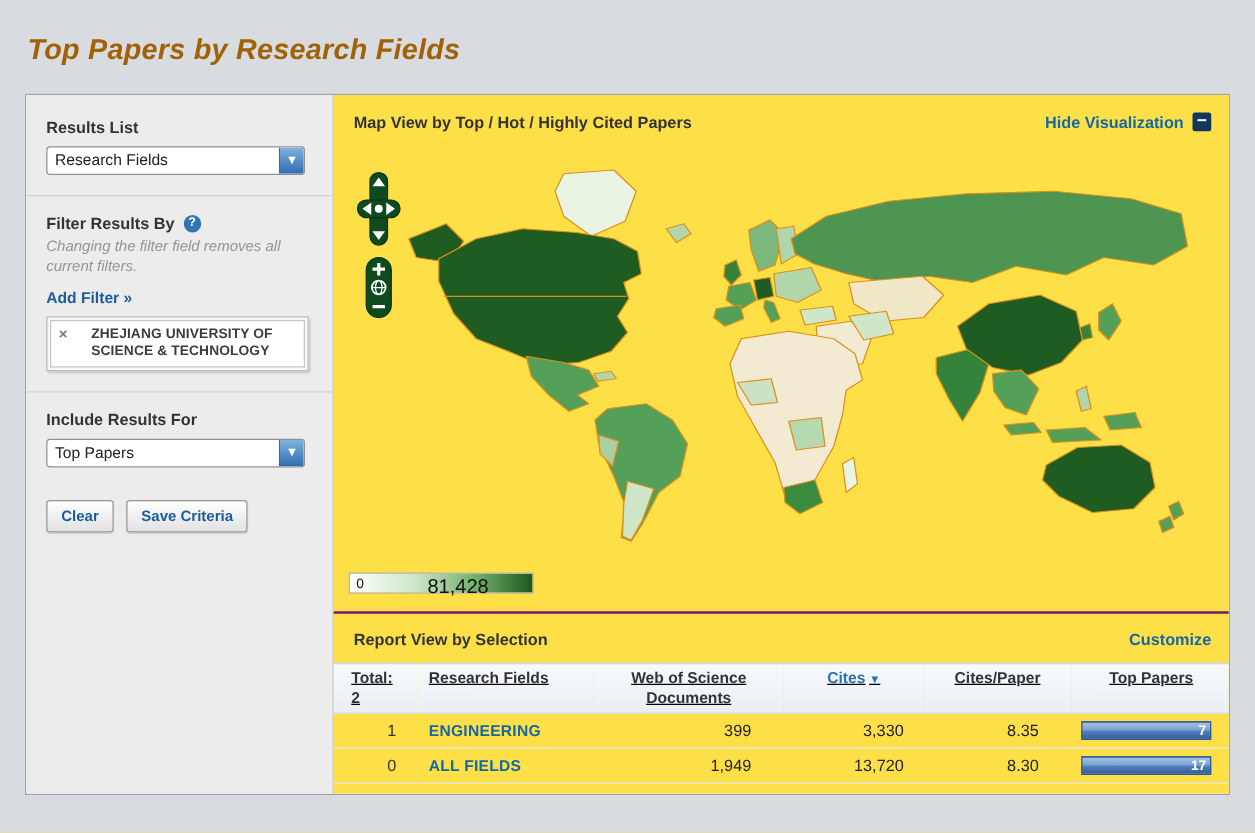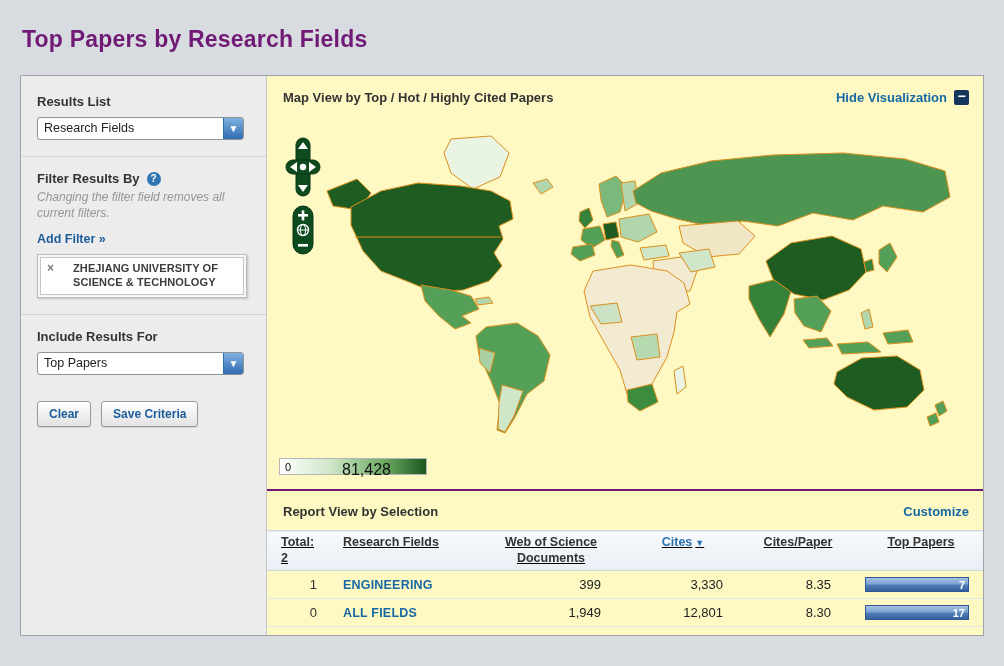--- a/index.html
+++ b/index.html
@@ -6,22 +6,23 @@
   html, body {
     margin: 0; padding: 0;
     width: 1004px; height: 666px;
     overflow: hidden;
     background: #d8dce1;
     font-family: "Liberation Sans", sans-serif;
   }
   h1.page-title {
     margin: 26px 0 22px 22px;
     font-size: 23px;
-    color: #701a75;
+    color: #a16207;
     letter-spacing: .2px;
+    font-style: italic;
   }
   .layout {
     display: flex;
     margin: 0 20px;
     width: 964px;
     height: 561px;
     border: 1px solid #a0a4a8;
     background: #fff;
     overflow: hidden;
   }
@@ -99,21 +100,21 @@
     font-size: 12px; font-weight: bold;
     color: #1b5c9b;
     background: linear-gradient(#ffffff, #e2e2e2);
     border: 1px solid #999;
     border-radius: 3px;
     padding: 5px 11px;
     cursor: pointer;
     box-shadow: 0 1px 1px rgba(0,0,0,.12);
   }
   
-  .panel { flex: 1; background: #fef9c3; display: flex; flex-direction: column; }
+  .panel { flex: 1; background: #fde047; display: flex; flex-direction: column; }
   .map-header {
     display: flex; justify-content: space-between; align-items: center;
     padding: 14px 16px 12px;
   }
   .map-title { font-size: 13px; font-weight: bold; color: #333; }
   .hide-vis {
     display: flex; align-items: flex-start; gap: 7px;
     font-size: 13px; font-weight: bold; color: #1668a5;
     cursor: pointer; text-decoration: none;
   }
@@ -399,21 +400,21 @@
               <div class="bar">
                   <span class="bar-val">7</span>
                 </div>
             </div>
           </td>
         </tr>
         <tr>
           <td class="td-rank">0</td>
           <td class="td-field"><a>ALL FIELDS</a></td>
           <td class="td-num">1,949</td>
-          <td class="td-num td-cites">12,801</td>
+          <td class="td-num td-cites">13,720</td>
           <td class="td-num">8.30</td>
           <td>
             <div class="bar-wrap">
               <div class="bar">
                   <span class="bar-val">17</span>
                 </div>
             </div>
           </td>
         </tr>
       </tbody>

